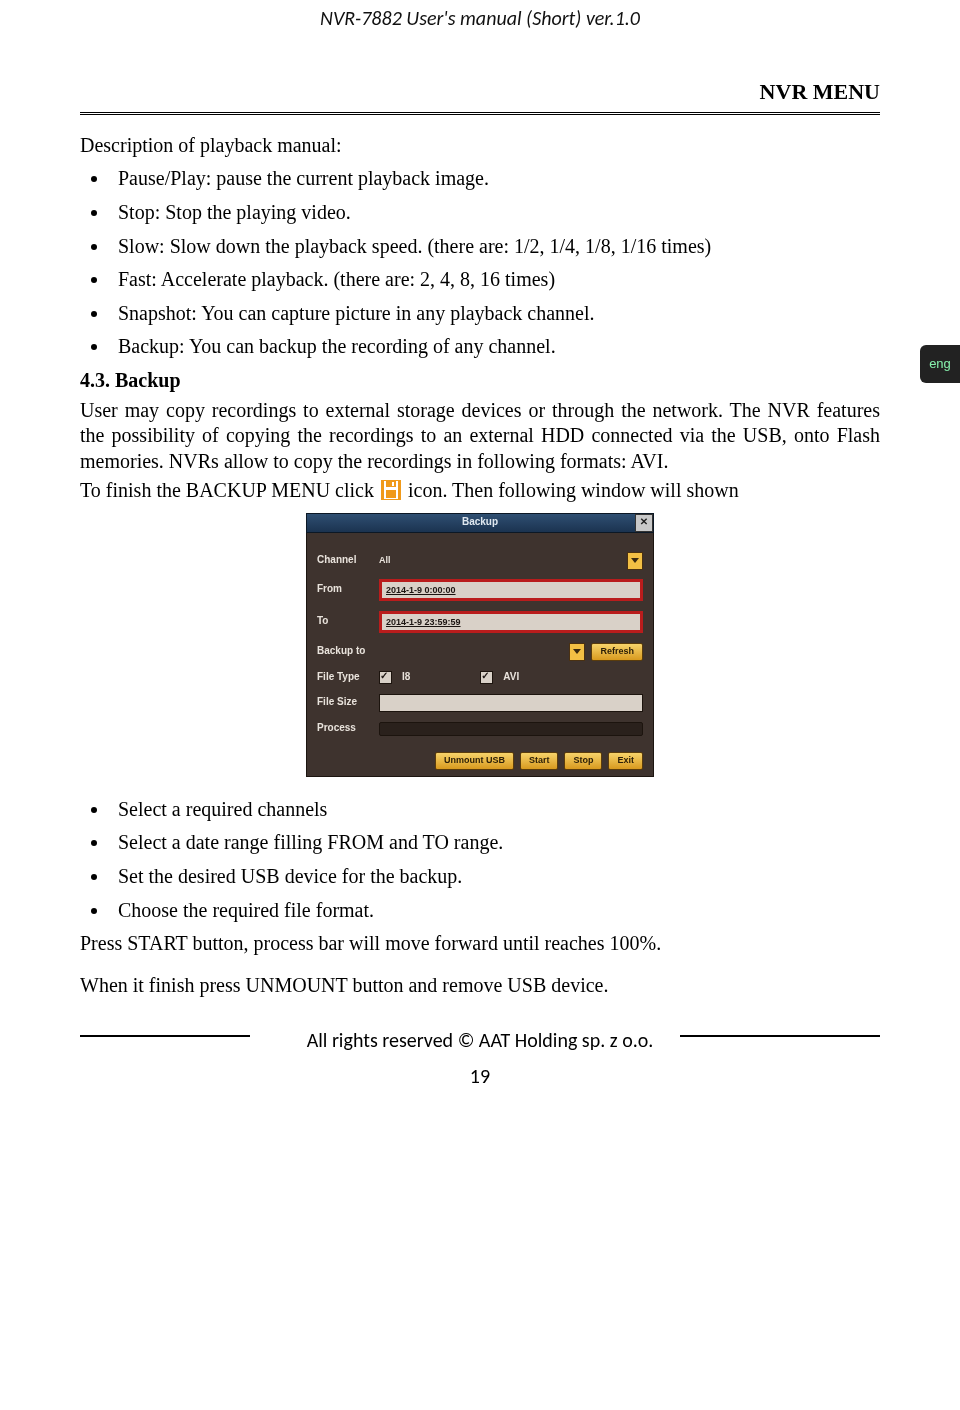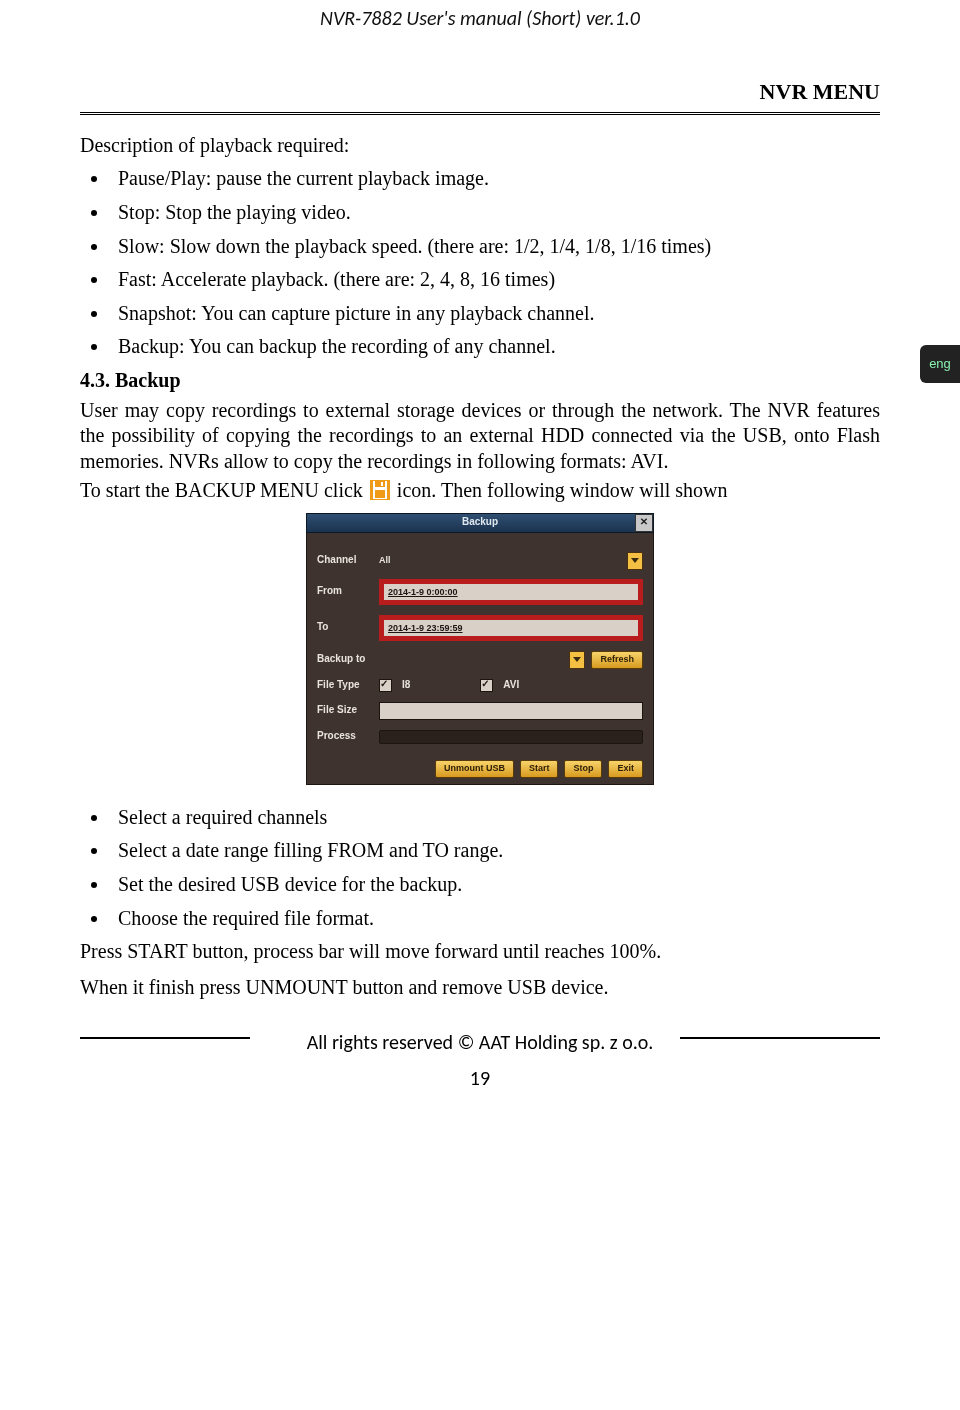--- a/index.html
+++ b/index.html
@@ -139,21 +139,21 @@
     gap: 6px;
   }
   .dlg-text-input {
     height: 16px;
     line-height: 16px;
     background: #d9d1c8;
     color: #1c1512;
     font-size: 9px;
     font-weight: bold;
     padding: 0 4px;
-    border: 5px solid #b91c1c;
+    border: 3px solid #b91c1c;
     flex: 1;
     text-decoration: underline;
   }
   .dlg-dropdown {
     height: 16px;
     flex: 1;
     display: flex;
     align-items: center;
     color: #e9e3dc;
     font-size: 9px;
@@ -260,40 +260,40 @@
 
 <div class="page">
 
   <div class="doc-header">NVR-7882 User's manual (Short) ver.1.0</div>
 
   <div class="lang-tab">eng</div>
 
   <div class="section-title-right">NVR MENU</div>
   <div class="double-rule"></div>
 
-  <div class="body-text intro">Description of playback required:</div>
+  <div class="body-text intro">Description of playback manual:</div>
 
   <ul class="bullets">
     <li>Pause/Play: pause the current playback image.</li>
     <li>Stop: Stop the playing video.</li>
     <li>Slow: Slow down the playback speed. (there are: 1/2, 1/4, 1/8, 1/16 times)</li>
     <li>Fast: Accelerate playback. (there are: 2, 4, 8, 16 times)</li>
     <li>Snapshot: You can capture picture in any playback channel.</li>
     <li>Backup: You can backup the recording of any channel.</li>
   </ul>
 
   <div class="body-text">
     <span class="subhead-num">4.3.</span>
     <span class="subhead-txt">Backup</span>
   </div>
 
   <div class="body-text">User may copy recordings to external storage devices or through the network. The NVR features the possibility of copying the recordings to an external HDD connected via the USB, onto Flash memories. NVRs allow to copy the recordings in following formats: AVI.</div>
 
   <div class="body-text">
-    <span>To start the BACKUP MENU click</span>
+    <span>To finish the BACKUP MENU click</span>
     <span class="floppy-icon">
       <svg width="20" height="20" viewBox="0 0 20 20">
         <rect x="0" y="0" width="20" height="20" fill="#f09a1a"></rect>
         <rect x="3" y="1" width="14" height="18" fill="#ffffff"></rect>
         <rect x="5" y="1" width="10" height="6" fill="#f09a1a"></rect>
         <rect x="11" y="2" width="2" height="4" fill="#ffffff"></rect>
         <rect x="5" y="10" width="10" height="8" fill="#f09a1a"></rect>
       </svg>
     </span>
     <span>icon. Then following window will shown</span>
@@ -377,21 +377,21 @@
 
 
   <ul class="bullets">
     <li>Select a required channels</li>
     <li>Select a date range filling FROM and TO range.</li>
     <li>Set the desired USB device for the backup.</li>
     <li>Choose the required file format.</li>
   </ul>
 
   <div class="body-text">Press START button, process bar will move forward until reaches 100%.</div>
-  <div class="body-text" style="margin-top:10px;">When it finish press UNMOUNT button and remove USB device.</div>
+  <div class="body-text" style="margin-top:16px;">When it finish press UNMOUNT button and remove USB device.</div>
 
 
   <div class="footer-area">
     <div class="footer-rule-row">
       <div class="footer-rule-seg-left"></div>
       <div class="footer-rule-seg-right"></div>
     </div>
     <div class="footer-text">All rights reserved © AAT Holding sp. z o.o.</div>
     <div class="page-number">19</div>
   </div>

